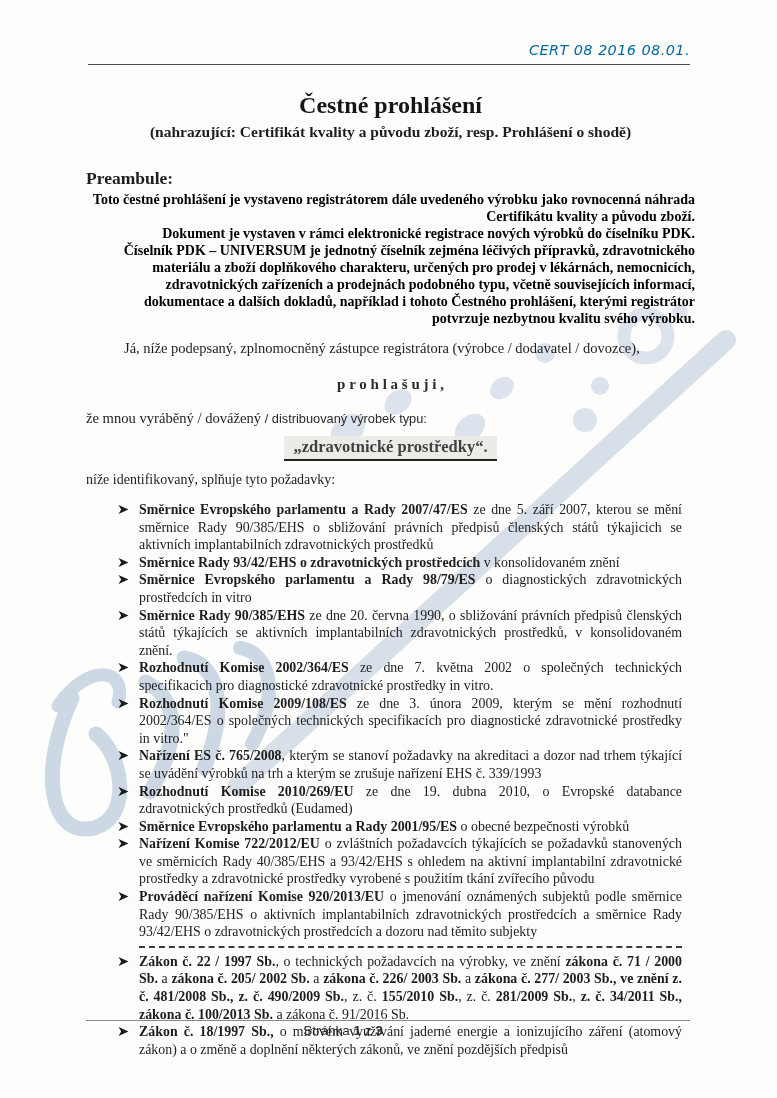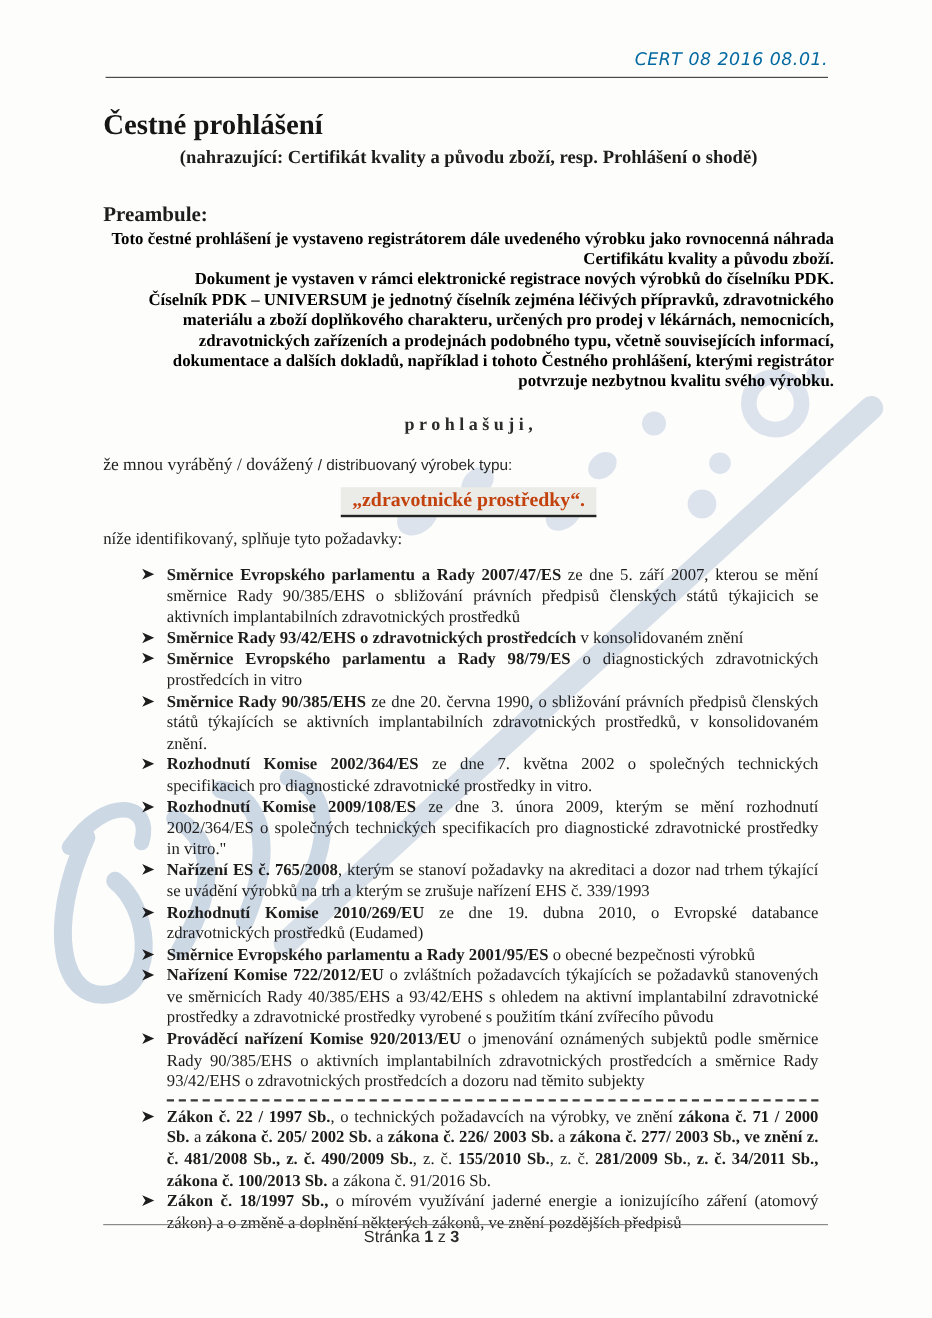--- a/index.html
+++ b/index.html
@@ -3,31 +3,31 @@
 <meta charset="utf-8">
 <style>
   html,body{margin:0;padding:0;}
   body{width:777px;height:1098px;background:#f4f4f2;font-family:"Liberation Serif",serif;}
   .page{position:relative;width:777px;height:1098px;background:#fdfdfc;overflow:hidden;color:#1d1d1d;}
   .watermark{position:absolute;top:0;left:0;z-index:0;}
   .doc-code{position:absolute;top:42px;right:87px;z-index:2;font-family:"DejaVu Sans",sans-serif;
     font-style:italic;font-size:14.5px;letter-spacing:.4px;color:#0369a1;}
   .header-rule{position:absolute;top:64px;left:88px;width:602px;border-top:1.6px solid #4a4a4a;z-index:2;}
   .content{position:relative;z-index:1;padding:0 82px 0 86px;}
-  .title{margin:92px 0 0;font-size:24px;font-weight:bold;line-height:27px;color:#161616;}
+  .title{margin:92px 0 0;text-align:center;font-size:24px;font-weight:bold;line-height:27px;color:#161616;}
   .subtitle{margin-top:3px;text-align:center;font-size:15.5px;font-weight:bold;line-height:19px;}
   .preamble-heading{margin:27px 0 2px;font-size:17.5px;font-weight:bold;}
   .pre-p{margin:0;font-size:14px;font-weight:bold;line-height:17px;color:#000000;text-align:right;}
   .intro{margin:13px 0 0;padding-left:38px;font-size:14.5px;}
   .verb{margin:19px 0 0;text-align:center;font-size:15px;font-weight:bold;color:#2b2b2b;}
   .product-line{margin:17px 0 0;font-size:14.6px;}
   .sans{font-family:"Liberation Sans",sans-serif;font-size:12.8px;color:#2a2a2a;}
   .product-type-row{margin:9px 0 0;text-align:center;}
   .product-type{display:inline-block;font-size:16.5px;font-weight:bold;background:#ebebe8;
-    padding:1px 9px 2px;border-bottom:2.2px solid #232323;color:#c2410c;}
+    padding:1px 9px 2px;border-bottom:2.2px solid #232323;color:#404040;}
   .req-line{margin:11px 0 0;font-size:14px;}
   .list{margin:13px 0 0 32px;width:564px;}
   .item{margin:0;padding-left:21px;text-indent:-21px;text-align:justify;font-size:13.9px;line-height:17.6px;}
   .item .marker{display:inline-block;width:21px;text-indent:0;}
   .b{font-weight:bold;}
   .divider{margin:5px 0 5px 21px;border-top:2px dashed #3a3a3a;height:0;}
   .footer-rule{position:absolute;top:1020px;left:86px;width:604px;border-top:1.5px solid #8a8a8a;z-index:2;}
   .page-number{position:absolute;top:1023px;left:0;width:686px;text-align:center;z-index:2;
     font-family:"Liberation Sans",sans-serif;font-size:13.5px;color:#2c2c2c;}
 </style>
@@ -69,20 +69,21 @@
     <h1 class="title">Čestné prohlášení</h1>
     <div class="subtitle">(nahrazující: Certifikát kvality a původu zboží, resp. Prohlášení o shodě)</div>
 
     <h2 class="preamble-heading">Preambule:</h2>
     <div>
         <p class="pre-p">Toto čestné prohlášení je vystaveno registrátorem dále uvedeného výrobku jako rovnocenná náhrada Certifikátu kvality a původu zboží.</p>
         <p class="pre-p">Dokument je vystaven v rámci elektronické registrace nových výrobků do číselníku PDK.</p>
         <p class="pre-p">Číselník PDK – UNIVERSUM je jednotný číselník zejména léčivých přípravků, zdravotnického materiálu a zboží doplňkového charakteru, určených pro prodej v lékárnách, nemocnicích, zdravotnických zařízeních a prodejnách podobného typu, včetně souvisejících informací, dokumentace a dalších dokladů, například i tohoto Čestného prohlášení, kterými registrátor potvrzuje nezbytnou kvalitu svého výrobku.</p>
       </div>
 
+    <p class="intro">Já, níže podepsaný, zplnomocněný zástupce registrátora (výrobce / dodavatel / dovozce),</p>
     <p class="verb">p r o h l a š u j i ,</p>
     <p class="product-line"><span>že mnou vyráběný / dovážený </span><span class="sans"> / distribuovaný výrobek typu:</span></p>
     <p class="product-type-row">
       <span class="product-type">„zdravotnické prostředky“.</span>
     </p>
     <p class="req-line">níže identifikovaný, splňuje tyto požadavky:</p>
 
     <div class="list">
         <p class="item"><span class="marker"><svg width="11" height="11" viewBox="0 0 11 11" style="vertical-align:-1px">
               <path d="M0.5 1 L10.5 5.5 L0.5 10 L3.2 5.5 Z" fill="#1d1d1d"></path>

